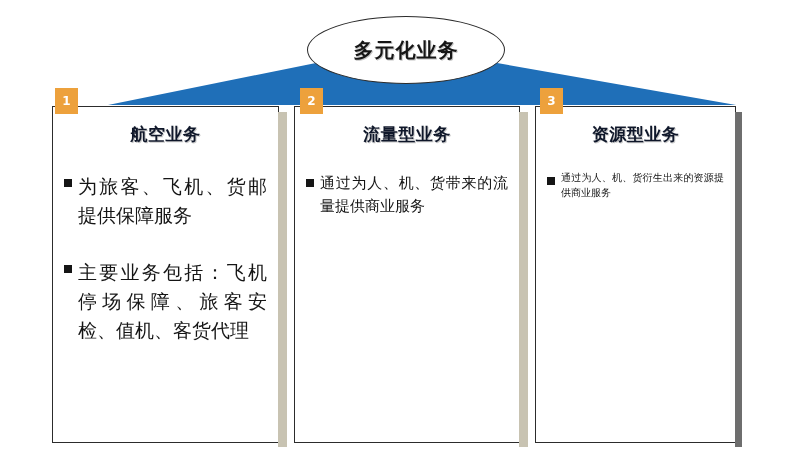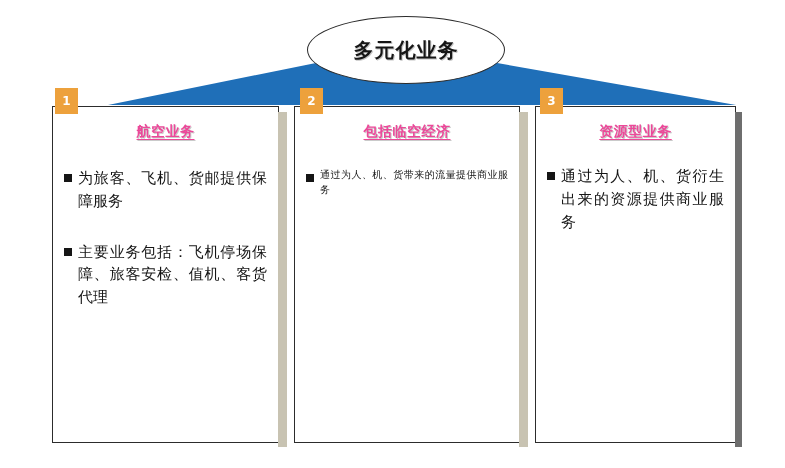--- a/index.html
+++ b/index.html
@@ -100,24 +100,23 @@
   .badge3 { left: 540px; top: 88px; }
 
   
   .col-inner {
     padding: 16px 11px 0 11px;
     height: 100%;
     box-sizing: border-box;
   }
   .col-head {
     text-align: center;
-    font-size: 14px;
+    font-size: 17px;
     font-weight: bold;
-    color: #ec4899;
-    text-decoration: underline;
+    color: #0f172a;
     text-underline-offset: 3px;
     text-shadow: 1px 1px 0 rgba(150,150,150,0.5);
     margin-bottom: 26px;
     letter-spacing: 0.5px;
   }
   .col3 .col-head { margin-bottom: 24px; }
 
   .bullet {
     display: flex;
     align-items: flex-start;
@@ -126,28 +125,28 @@
   }
   .bullet .marker {
     flex: 0 0 auto;
     width: 8px;
     height: 8px;
     background: #151515;
     margin-top: 7px;
     margin-right: 6px;
   }
   .bullet .btext {
-    font-size: 15px;
+    font-size: 19px;
     color: #151515;
     text-align: justify;
     text-justify: inter-ideograph;
     letter-spacing: 0px;
   }
-  .col2 .bullet .btext { font-size: 10px; }
-  .col3 .bullet .btext { font-size: 15px; }
+  .col2 .bullet .btext { font-size: 15px; }
+  .col3 .bullet .btext { font-size: 10px; }
 </style>
 </head>
 <body>
 
 <div id="slide">
 
   <svg class="banner" viewBox="0 0 785 62" preserveAspectRatio="none" xmlns="http://www.w3.org/2000/svg">
     <polygon points="108,59 400,0 736,59" fill="#1f6fb8"></polygon>
   </svg>
 
@@ -176,21 +175,21 @@
       <div class="bullet">
         <span class="marker"></span>
         <span class="btext">主要业务包括：飞机停场保障、旅客安检、值机、客货代理</span>
       </div>
     </div>
   </div>
 
   <div class="col col2">
     <div class="shadowbar"></div>
     <div class="col-inner">
-      <div class="col-head">包括临空经济</div>
+      <div class="col-head">流量型业务</div>
       <div class="bullet">
         <span class="marker"></span>
         <span class="btext">通过为人、机、货带来的流量提供商业服务</span>
       </div>
     </div>
   </div>
 
   <div class="col col3">
     <div class="shadowbar"></div>
     <div class="col-inner">

